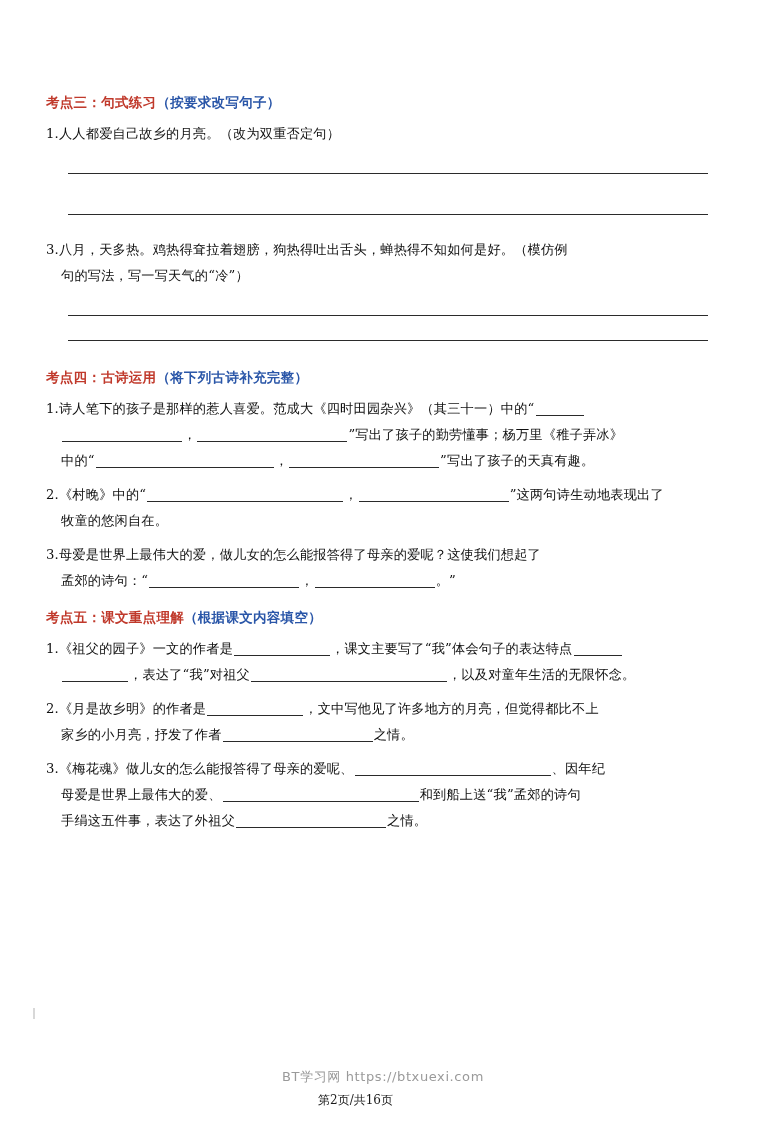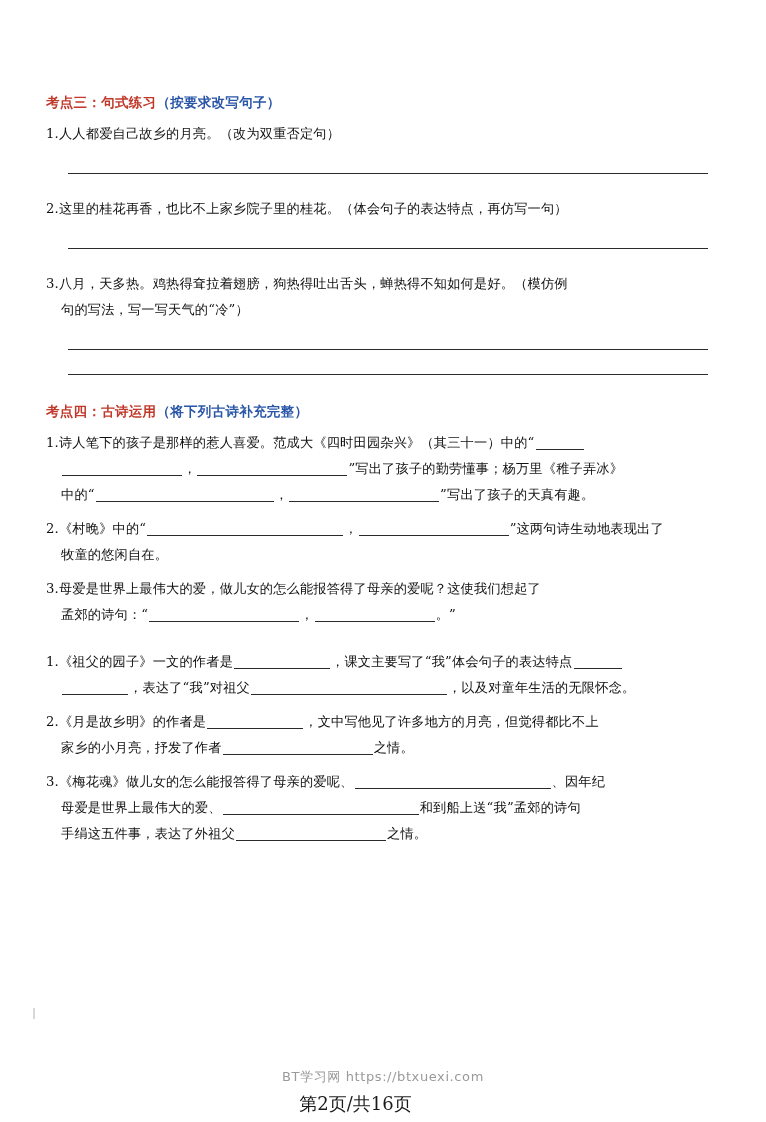--- a/index.html
+++ b/index.html
@@ -94,21 +94,21 @@
     font-size: 13px;
     color: #9a9a9a;
     letter-spacing: 0.6px;
   }
   .pagenum {
     position: absolute;
     left: 0;
     top: 1092px;
     width: 711px;
     text-align: center;
-    font-size: 18px;
+    font-size: 12px;
     color: #1a1a1a;
     font-family: "DejaVu Serif", "Liberation Serif", serif;
   }
   .speck {
     position: absolute;
     left: 33px;
     top: 1008px;
     width: 2px;
     height: 11px;
     background: #d8d8d8;
@@ -124,23 +124,20 @@
     <div class="section-head">
       <span class="sh-red">考点三：句式练习</span><span class="sh-blue">（按要求改写句子）</span>
     </div>
 
     <div class="q">
       <span class="q-num">1.</span><span class="q-body">人人都爱自己故乡的月亮。（改为双重否定句）</span>
     </div>
     <div class="rule"></div>
     <div class="gap-md"></div>
 
-    <div class="q">
-      <span class="q-num">2.</span><span class="q-body">这里的桂花再香，也比不上家乡院子里的桂花。（体会句子的表达特点，再仿写一句）</span>
-    </div>
     <div class="rule"></div>
     <div class="gap-md"></div>
 
     <div class="q">
       <span class="q-num">3.</span><span class="q-body">八月，天多热。鸡热得耷拉着翅膀，狗热得吐出舌头，蝉热得不知如何是好。（模仿例</span><br>
       <span class="indent"></span><span class="q-body">句的写法，写一写天气的“冷”）</span>
     </div>
     <div class="rule"></div>
     <div class="rule tight"></div>
 
@@ -161,20 +158,23 @@
       <span class="indent"></span><span>牧童的悠闲自在。</span>
     </div>
 
     <div class="q">
       <span class="q-num">3.</span><span>母爱是世界上最伟大的爱，做儿女的怎么能报答得了母亲的爱呢？这使我们想起了</span><br>
       <span class="indent"></span><span>孟郊的诗句：“</span><span class="blk w-xl"></span><span>，</span><span class="blk w-lg"></span><span>。”</span>
     </div>
 
     <div class="gap-sm"></div>
 
+    <div class="section-head">
+      <span class="sh-red">考点五：课文重点理解</span><span class="sh-blue">（根据课文内容填空）</span>
+    </div>
 
     <div class="q">
       <span class="q-num">1.</span><span>《祖父的园子》一文的作者是</span><span class="blk w-md"></span><span>，课文主要写了“我”体会句子的表达特点</span><span class="blk w-xs"></span><br>
       <span class="indent"></span><span class="blk w-sm"></span><span>，表达了“我”对祖父</span><span class="blk w-hg"></span><span>，以及对童年生活的无限怀念。</span>
     </div>
 
     <div class="q">
       <span class="q-num">2.</span><span>《月是故乡明》的作者是</span><span class="blk w-md"></span><span>，文中写他见了许多地方的月亮，但觉得都比不上</span><br>
       <span class="indent"></span><span>家乡的小月亮，抒发了作者</span><span class="blk w-xl"></span><span>之情。</span>
     </div>

